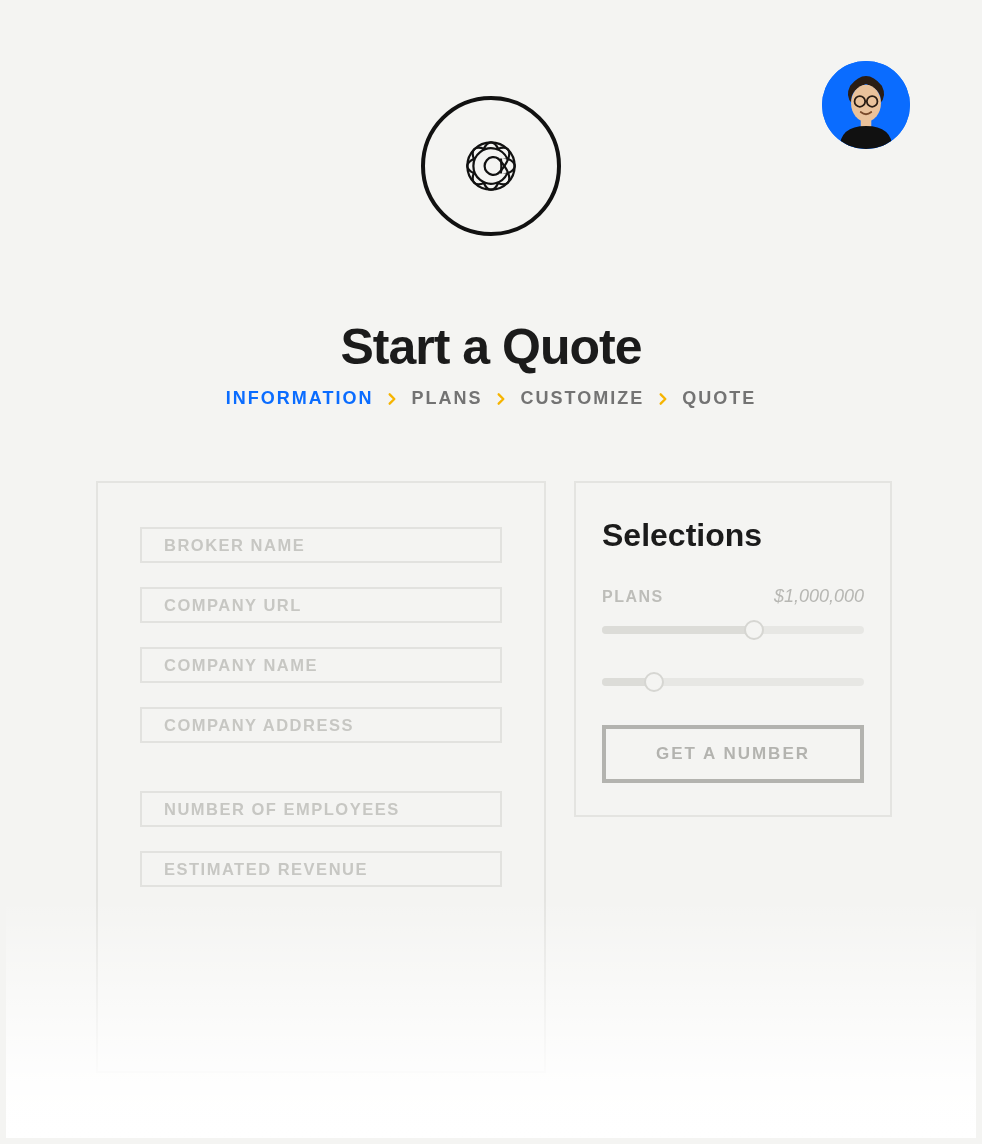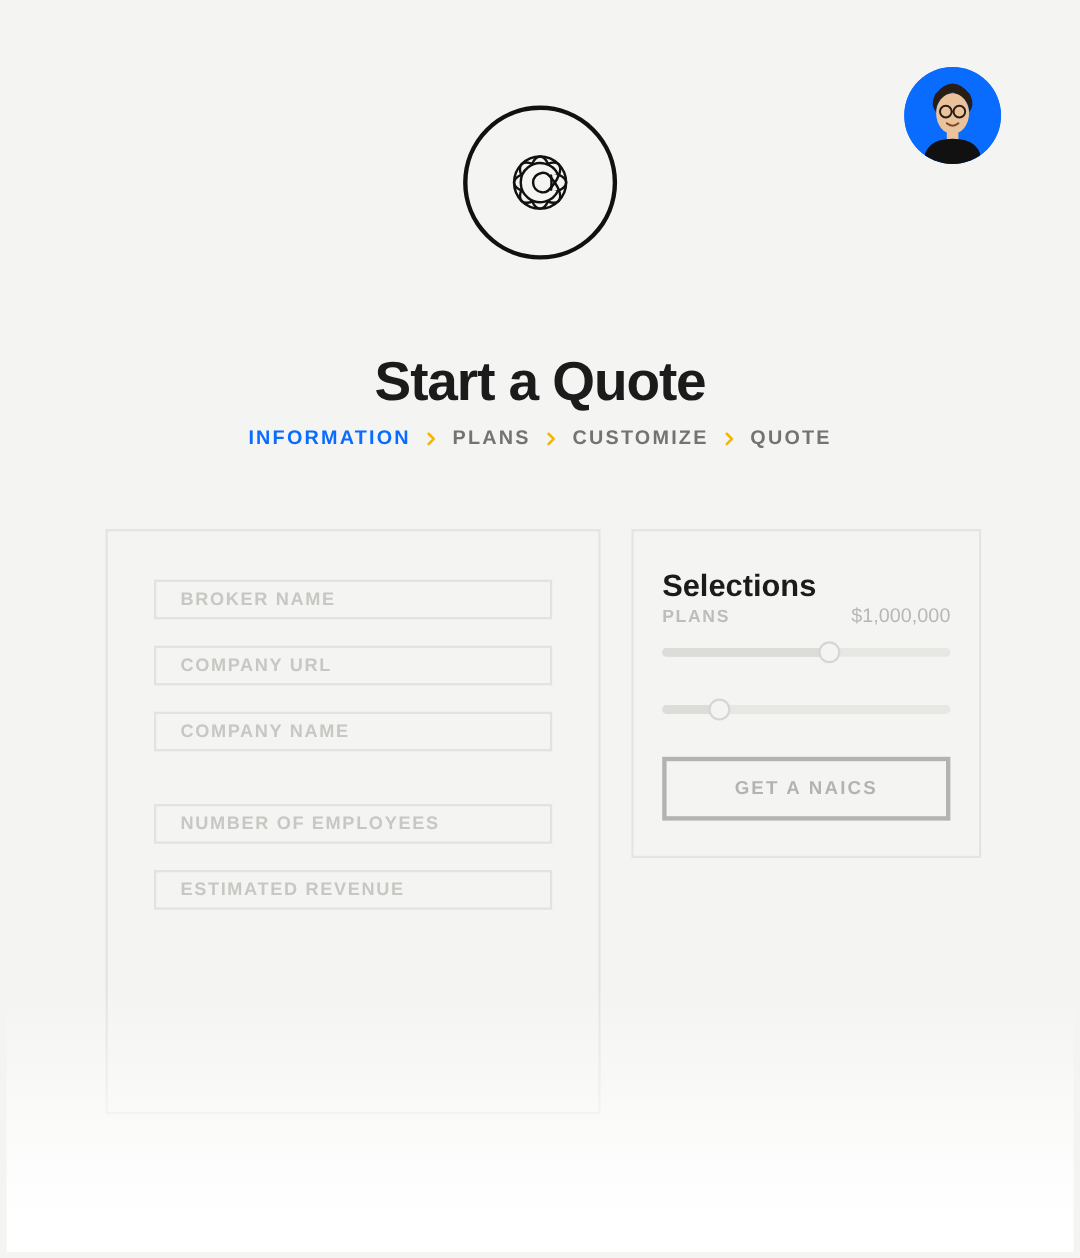--- a/index.html
+++ b/index.html
@@ -118,38 +118,40 @@
     letter-spacing: 1.5px;
     color: #333;
   }
   .field input::placeholder {
     color: #c7c7c3;
   }
   .field-gap { height: 24px; }
 
   
   .sel-title {
-    font-size: 28px;
+    font-size: 32px;
     font-weight: 600;
     color: #1b1b1b;
+    margin-bottom: 32px;
   }
   .sel-row {
     display: flex; justify-content: space-between; align-items: baseline;
     margin-bottom: 14px;
   }
   .sel-label {
     font-size: 16px;
     font-weight: 700;
     letter-spacing: 1.5px;
     color: #bdbdb9;
   }
   .sel-val {
     font-size: 18px;
     font-weight: 500;
     color: #b7b7b3;
+    font-style: italic;
   }
   .slider {
     position: relative;
     height: 18px;
     margin-bottom: 34px;
   }
   .slider-track {
     position: absolute; top: 50%; left: 0; right: 0;
     height: 8px; transform: translateY(-50%);
     border-radius: 4px;
@@ -262,20 +264,23 @@
       <div id="fields1">
           <div class="field">
             <input type="text" placeholder="BROKER NAME" style="">
           </div>
           <div class="field">
             <input type="text" placeholder="COMPANY URL" style="">
           </div>
           <div class="field">
             <input type="text" placeholder="COMPANY NAME" style="">
           </div>
+          <div class="field">
+            <input type="text" placeholder="COMPANY ADDRESS" style="">
+          </div>
         </div>
       <div class="field-gap"></div>
       <div id="fields2">
           <div class="field">
             <input type="text" placeholder="NUMBER OF EMPLOYEES" style="">
           </div>
           <div class="field">
             <input type="text" placeholder="ESTIMATED REVENUE" style="">
           </div>
         </div>
@@ -293,18 +298,18 @@
         <div class="slider-fill" id="limit-fill" style="width: 58%;"></div>
         <div class="slider-thumb" id="limit-thumb" style="left: 58%;"></div>
       </div>
 
       <div class="slider">
         <div class="slider-track"></div>
         <div class="slider-fill" id="ret-fill" style="width: 20%;"></div>
         <div class="slider-thumb" id="ret-thumb" style="left: 20%;"></div>
       </div>
 
-      <button class="cta">GET A NAICS</button>
+      <button class="cta">GET A NUMBER</button>
     </div>
   </div>
 
   <div class="fade"></div>
 </div>
 
 </body></html>

